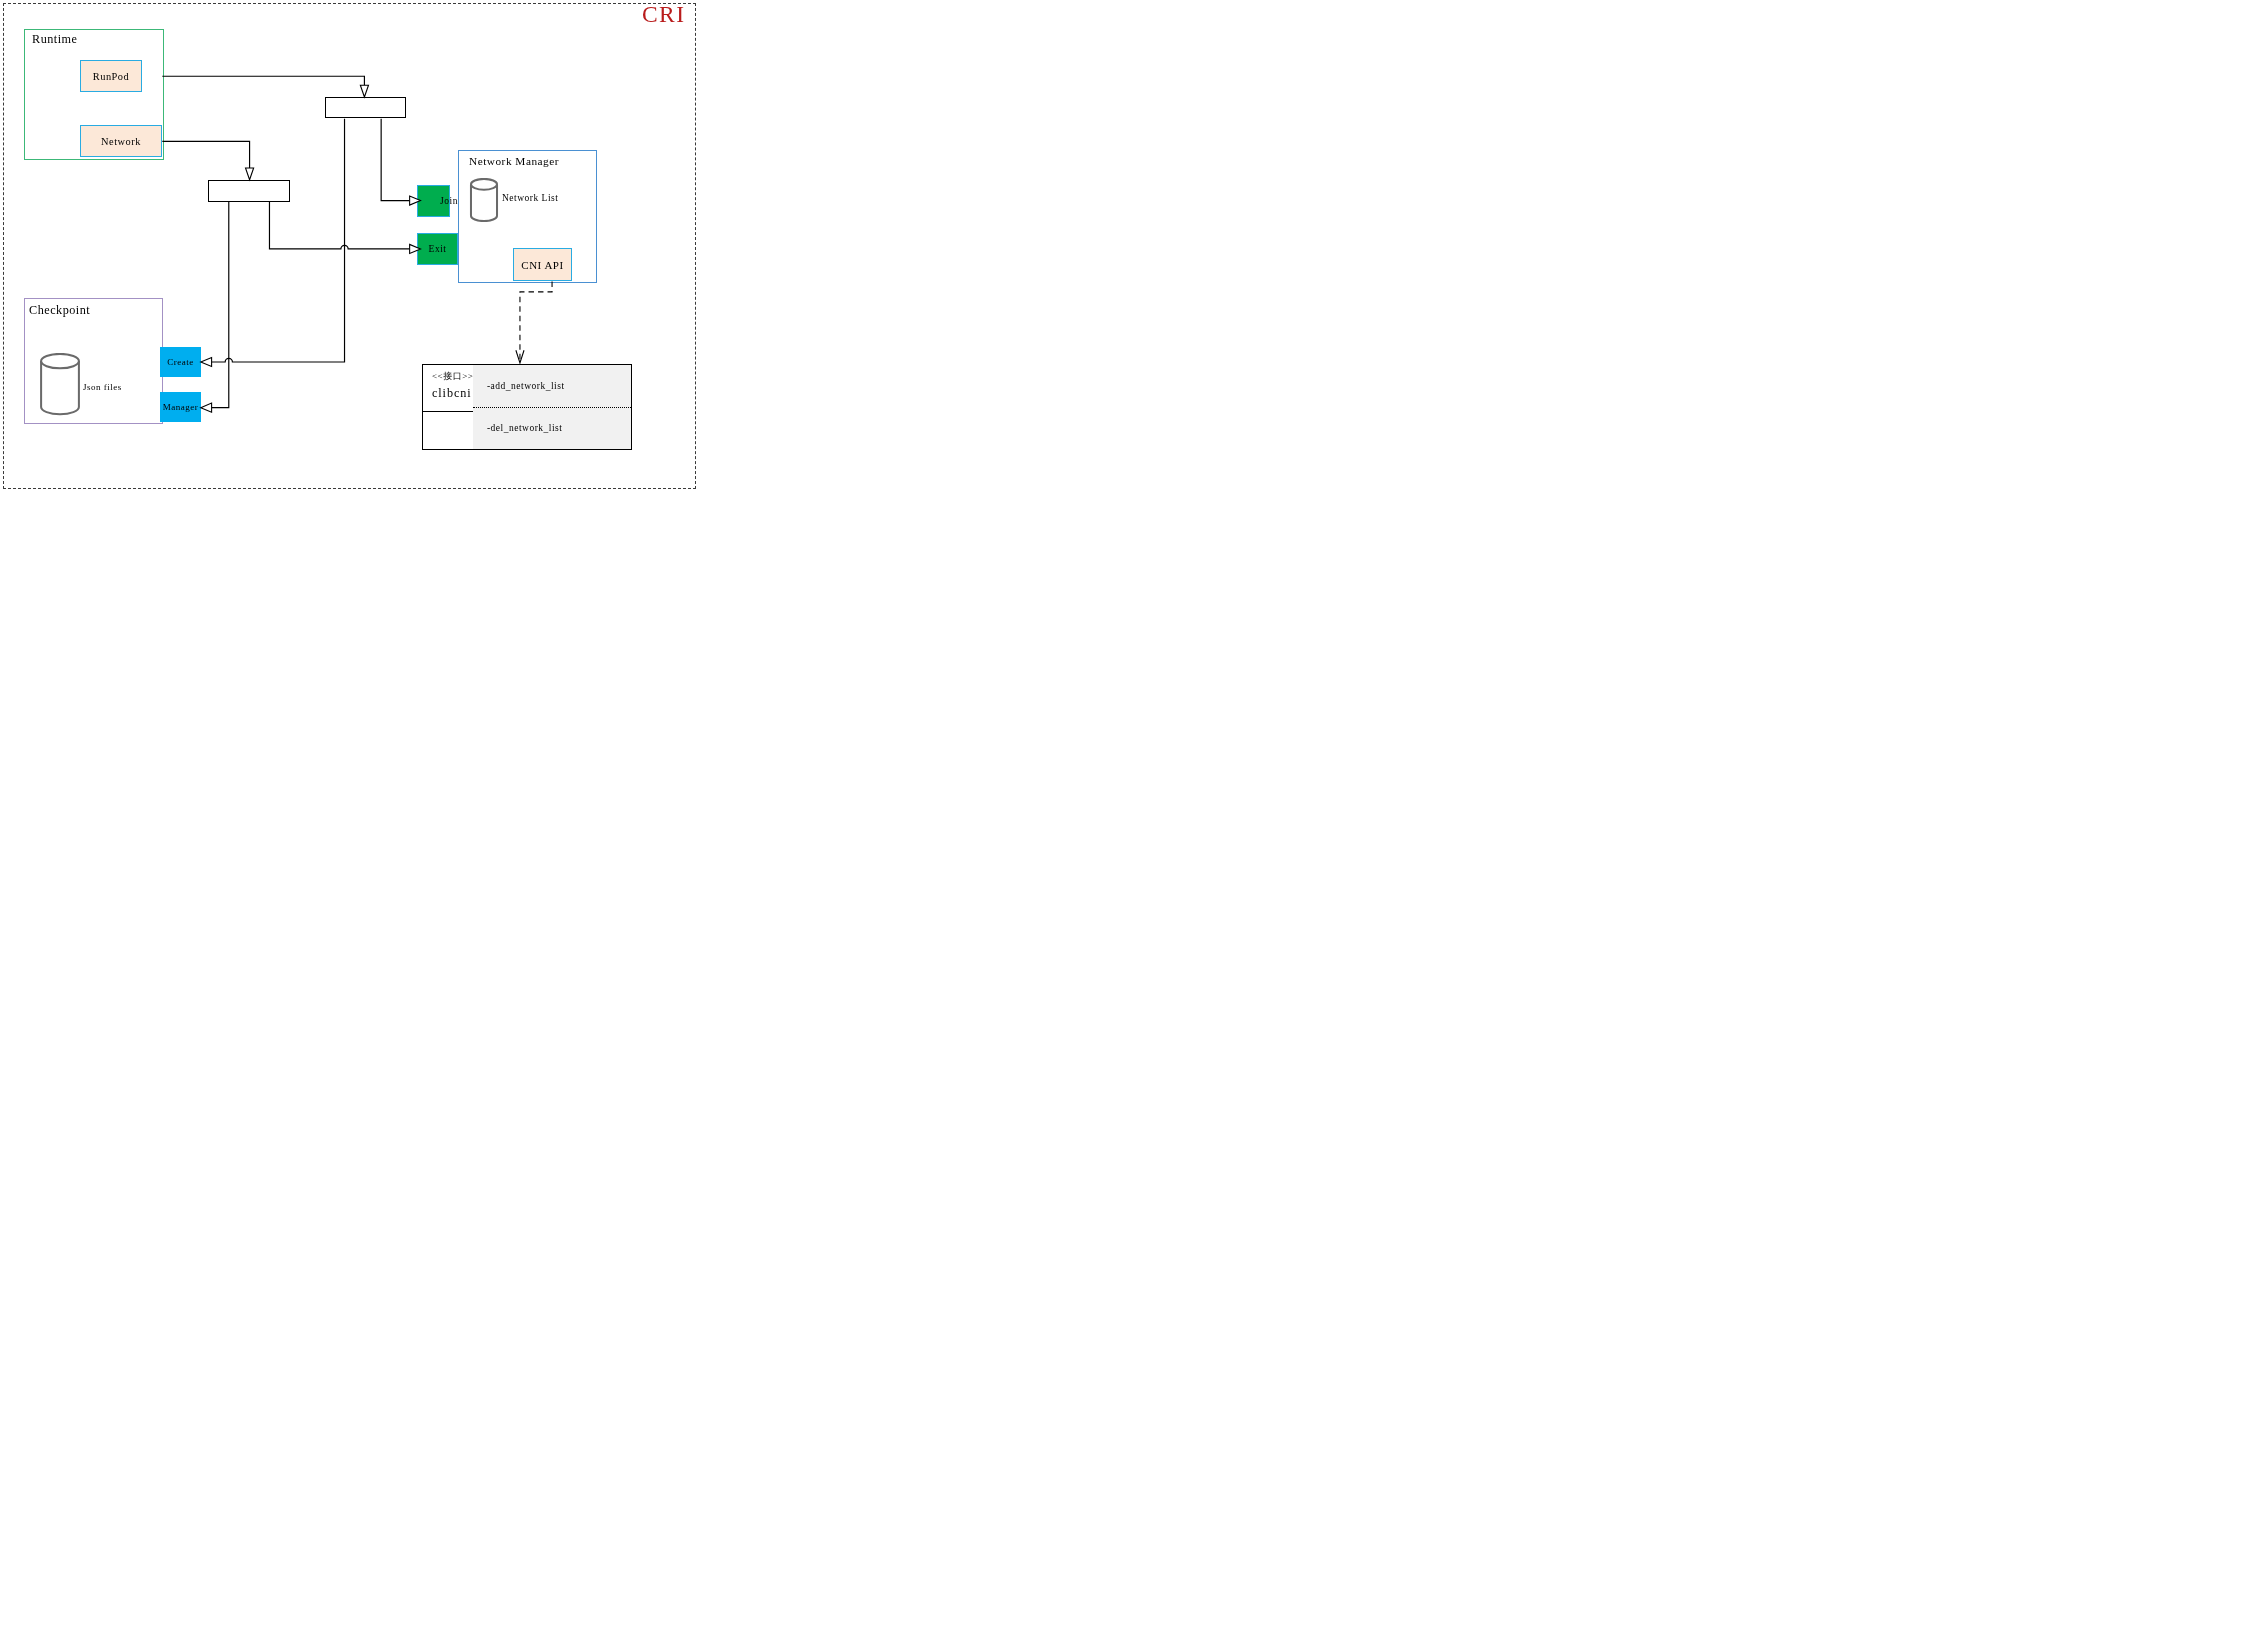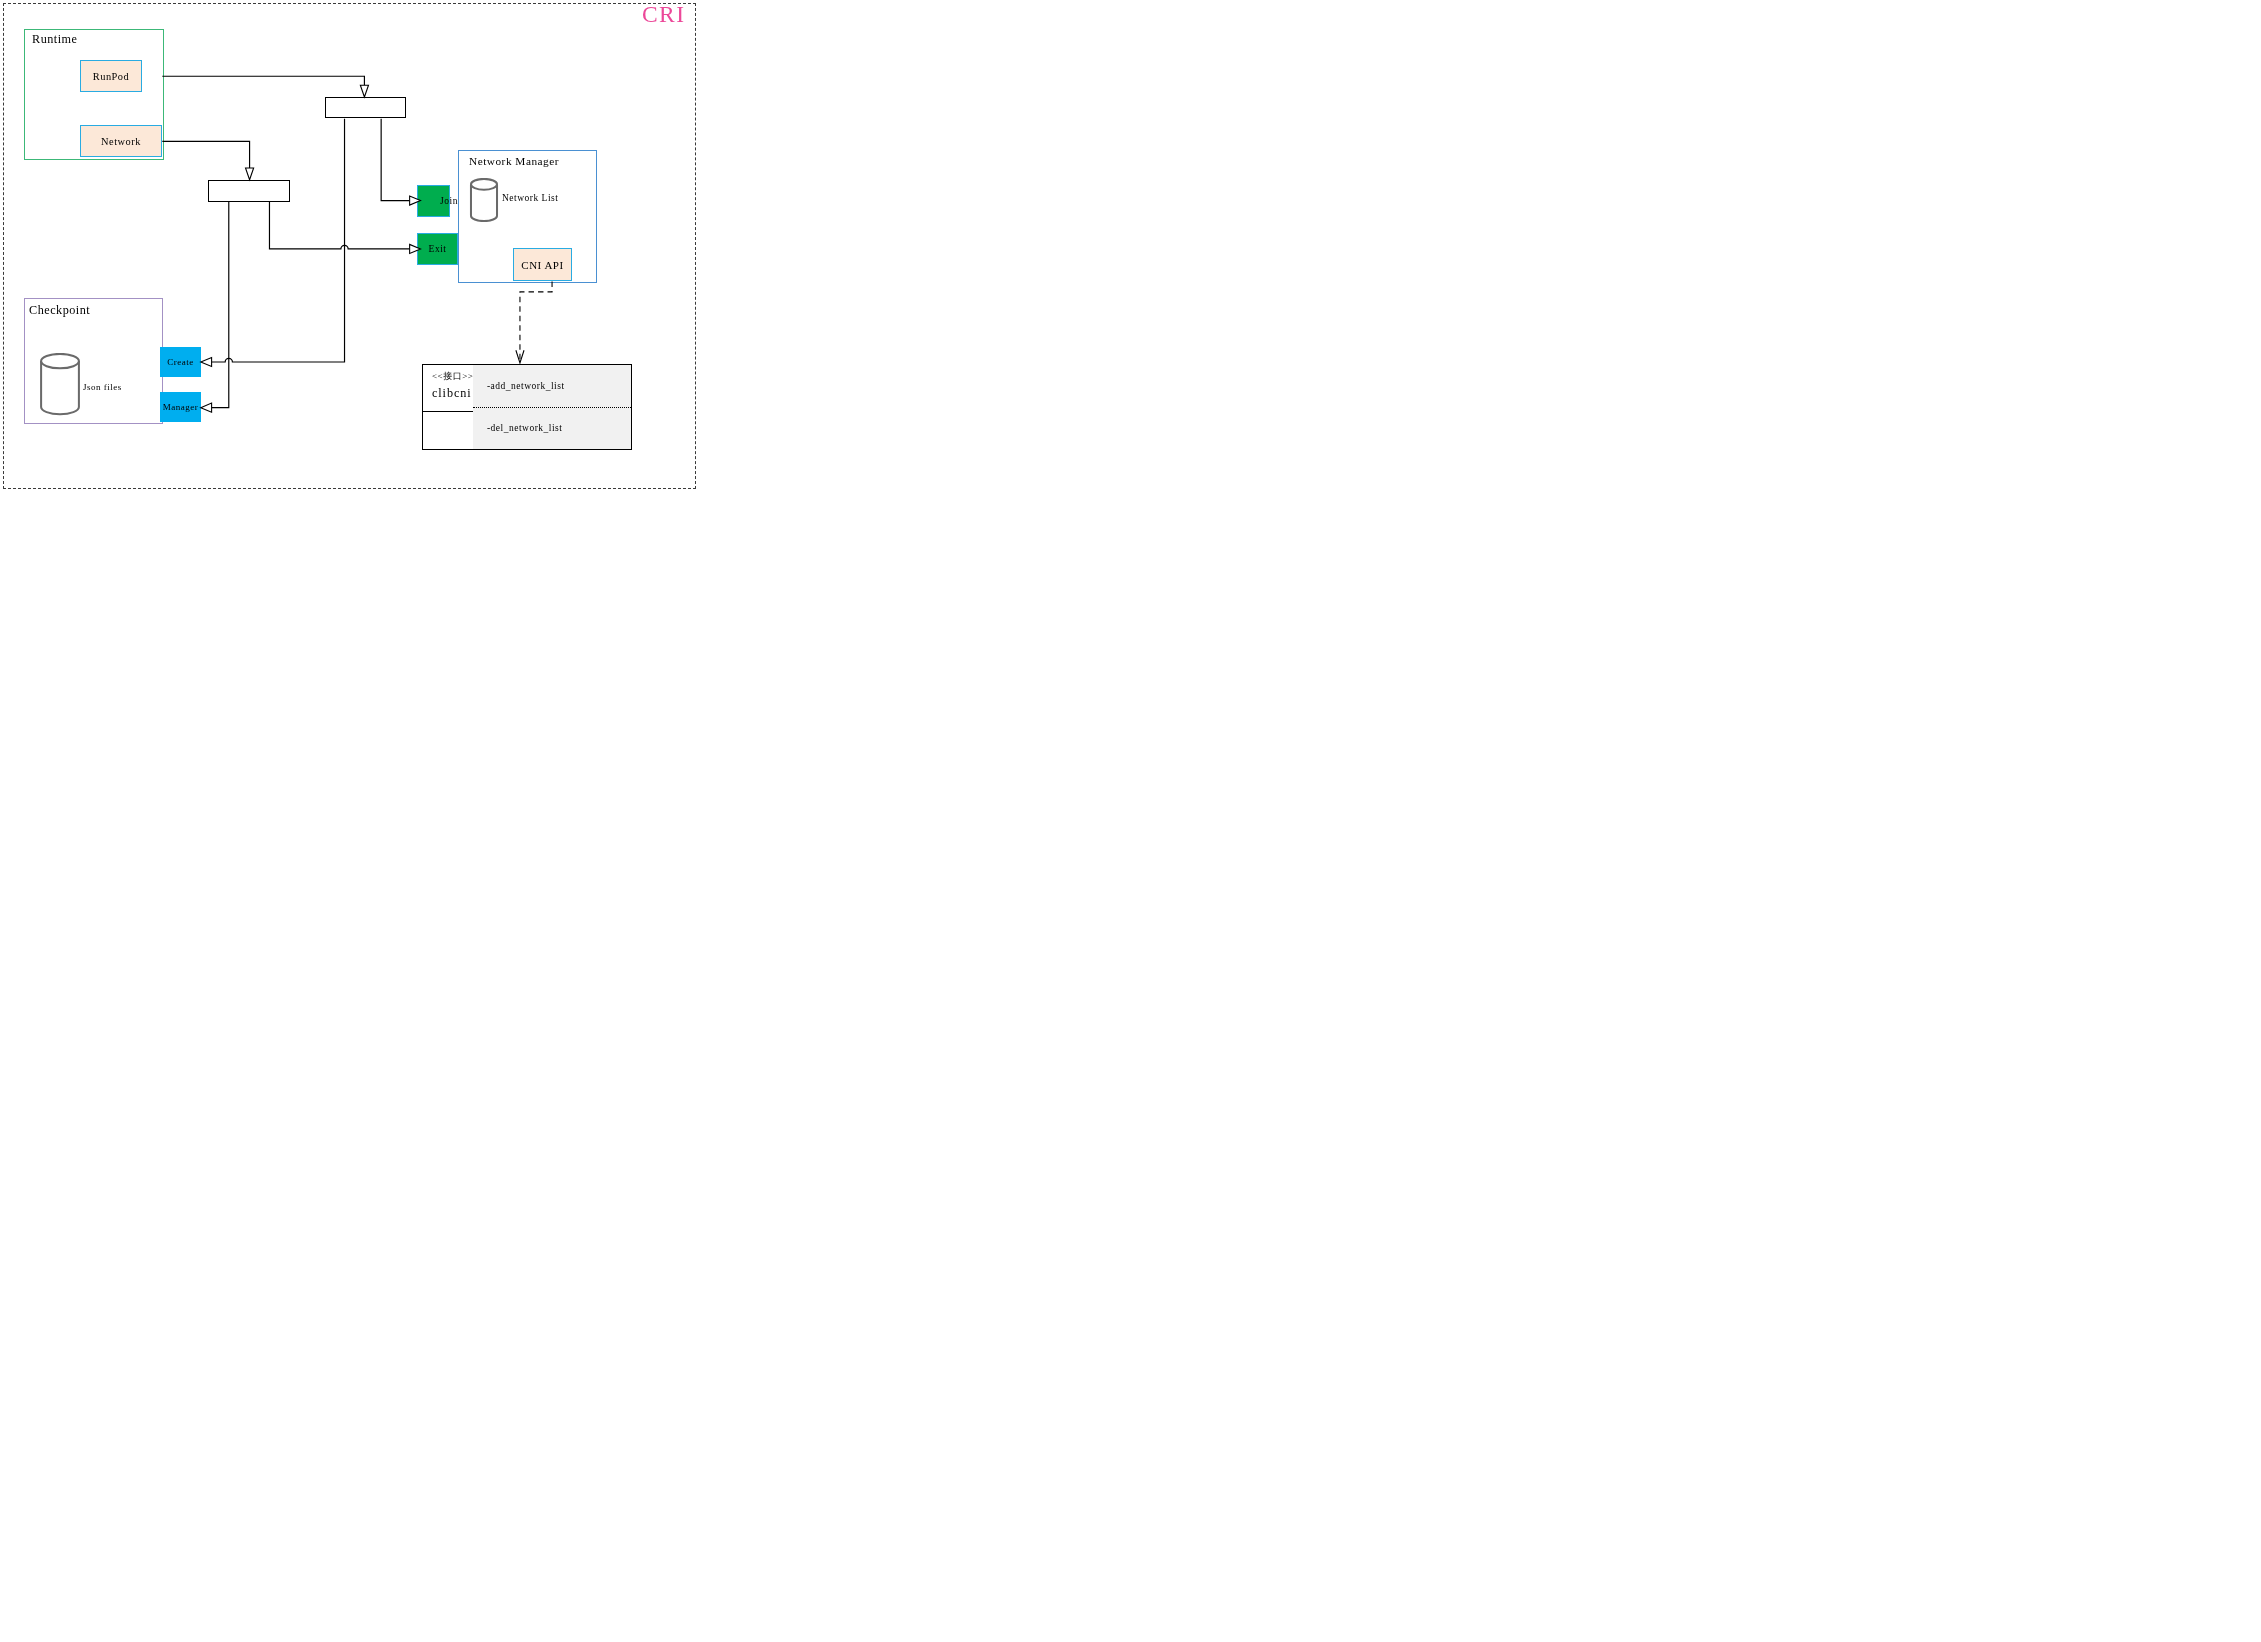--- a/index.html
+++ b/index.html
@@ -12,21 +12,21 @@
     overflow:hidden;
   }
   .outer-frame{
     position:absolute;left:2.7px;top:2.7px;right:2.7px;bottom:2.7px;
     border:0.9px dashed #3a3a3a;
     pointer-events:none;
   }
   .cri-title{
     position:absolute;top:0.9px;right:13.6px;
     font-size:23.5px;letter-spacing:1.4px;
-    color:#ec4899;
+    color:#b91c1c;
   }
   
   .group{position:absolute;background:#fff;}
   .group-label{position:absolute;letter-spacing:0.5px;white-space:nowrap;}
 
   .runtime-box{left:23.5px;top:28.5px;width:138px;height:129px;border:0.9px solid #3cb878;}
   .runtime-label{left:32px;top:32px;font-size:12.2px;}
 
   .checkpoint-box{left:23.5px;top:298px;width:137px;height:124px;border:0.9px solid #a391c4;}
   .checkpoint-label{left:29px;top:303px;font-size:12.2px;}

